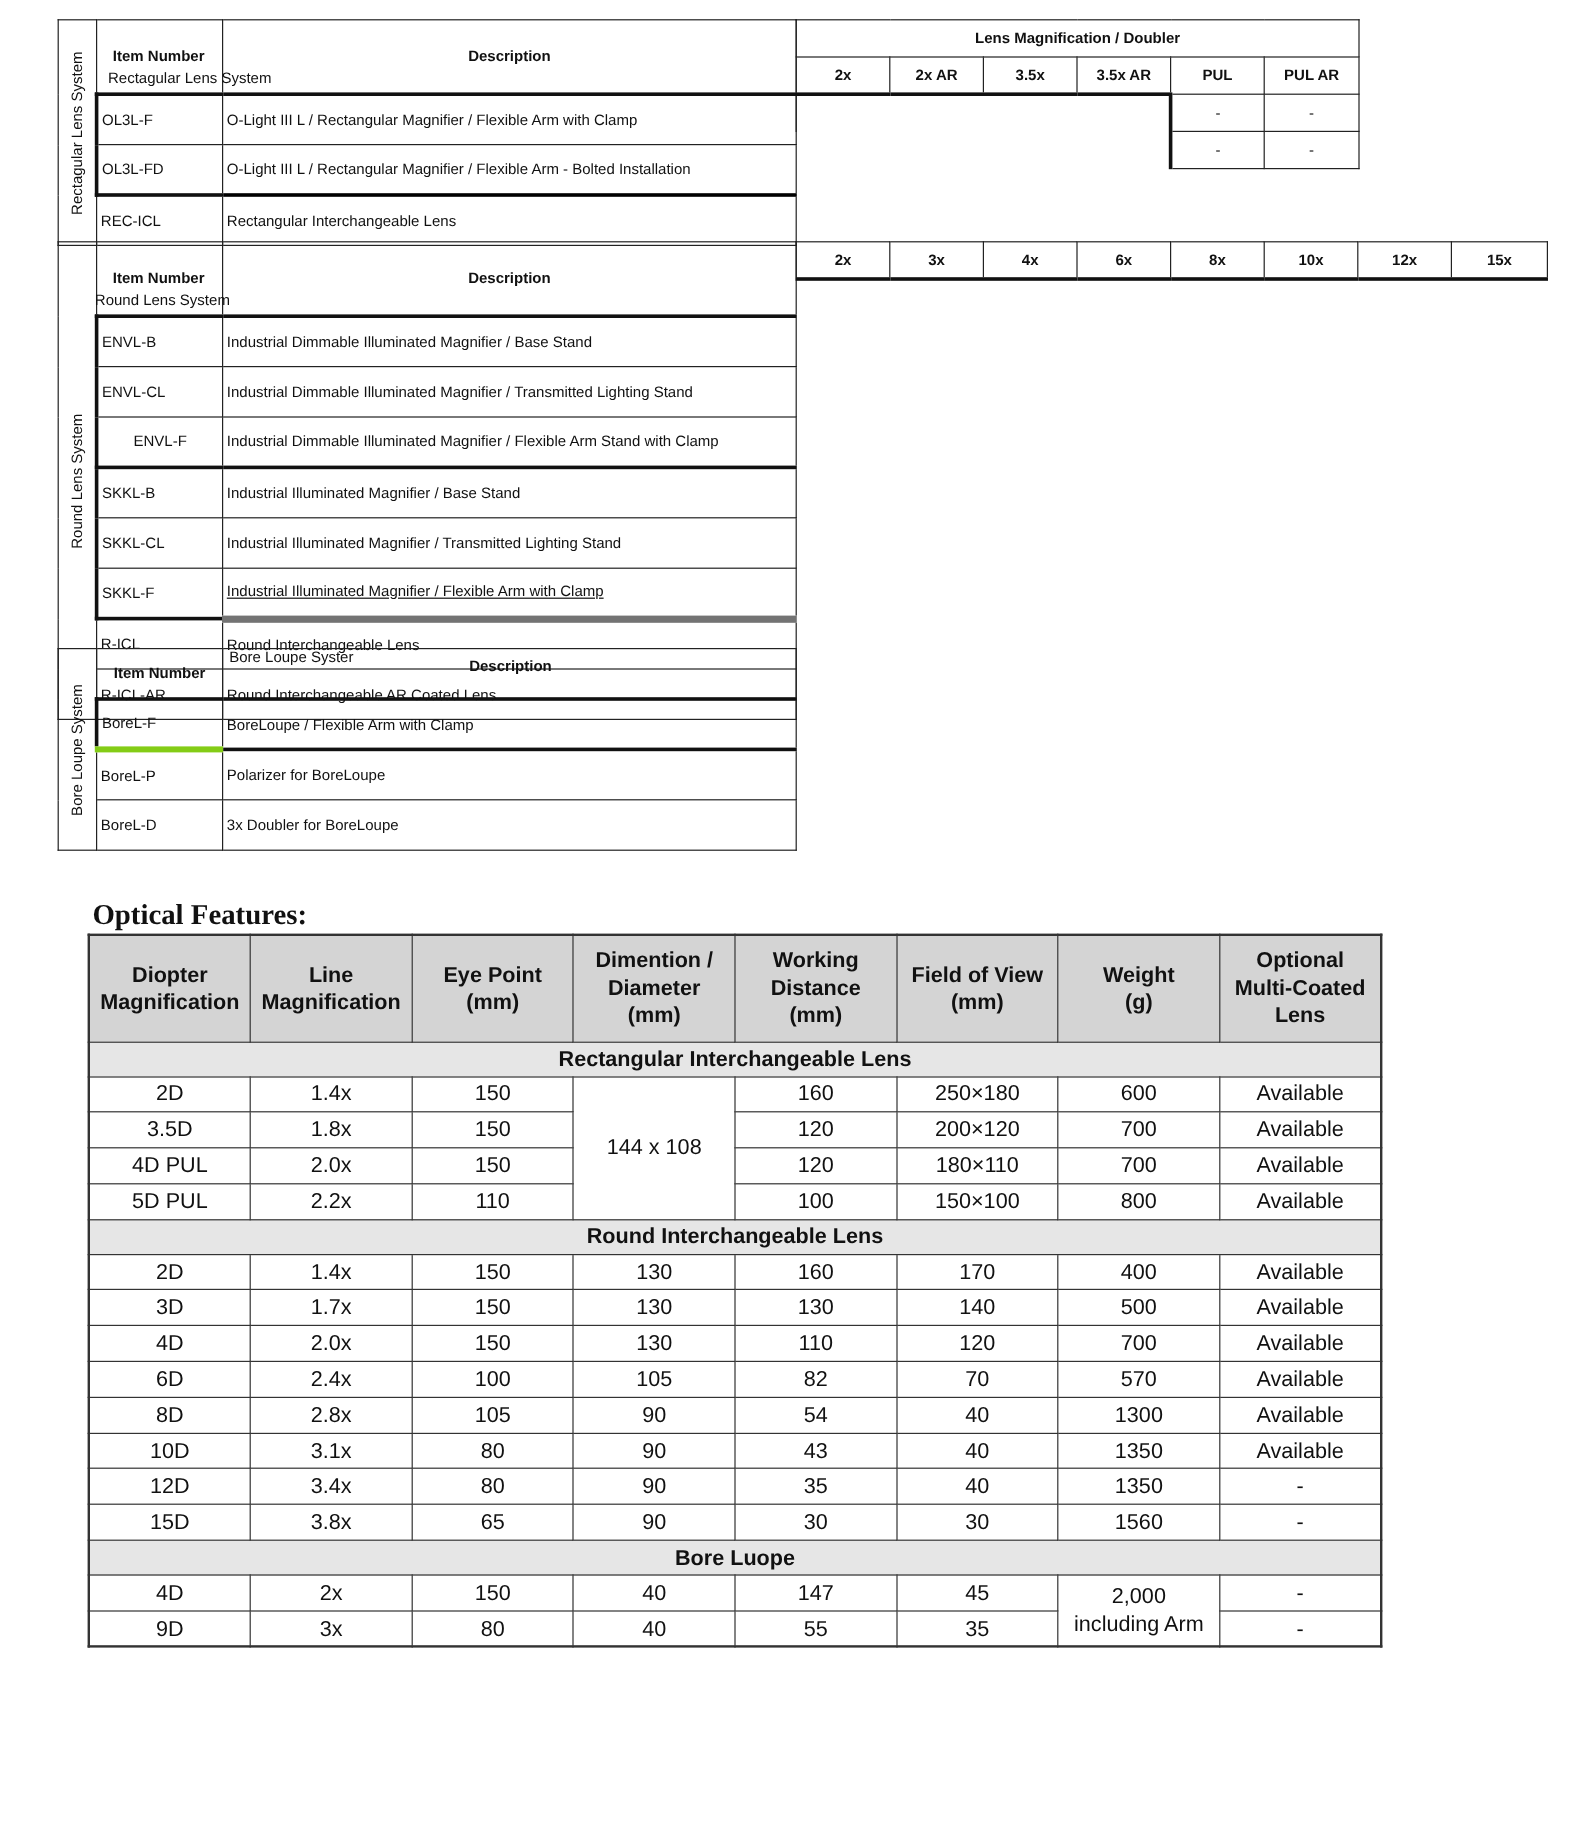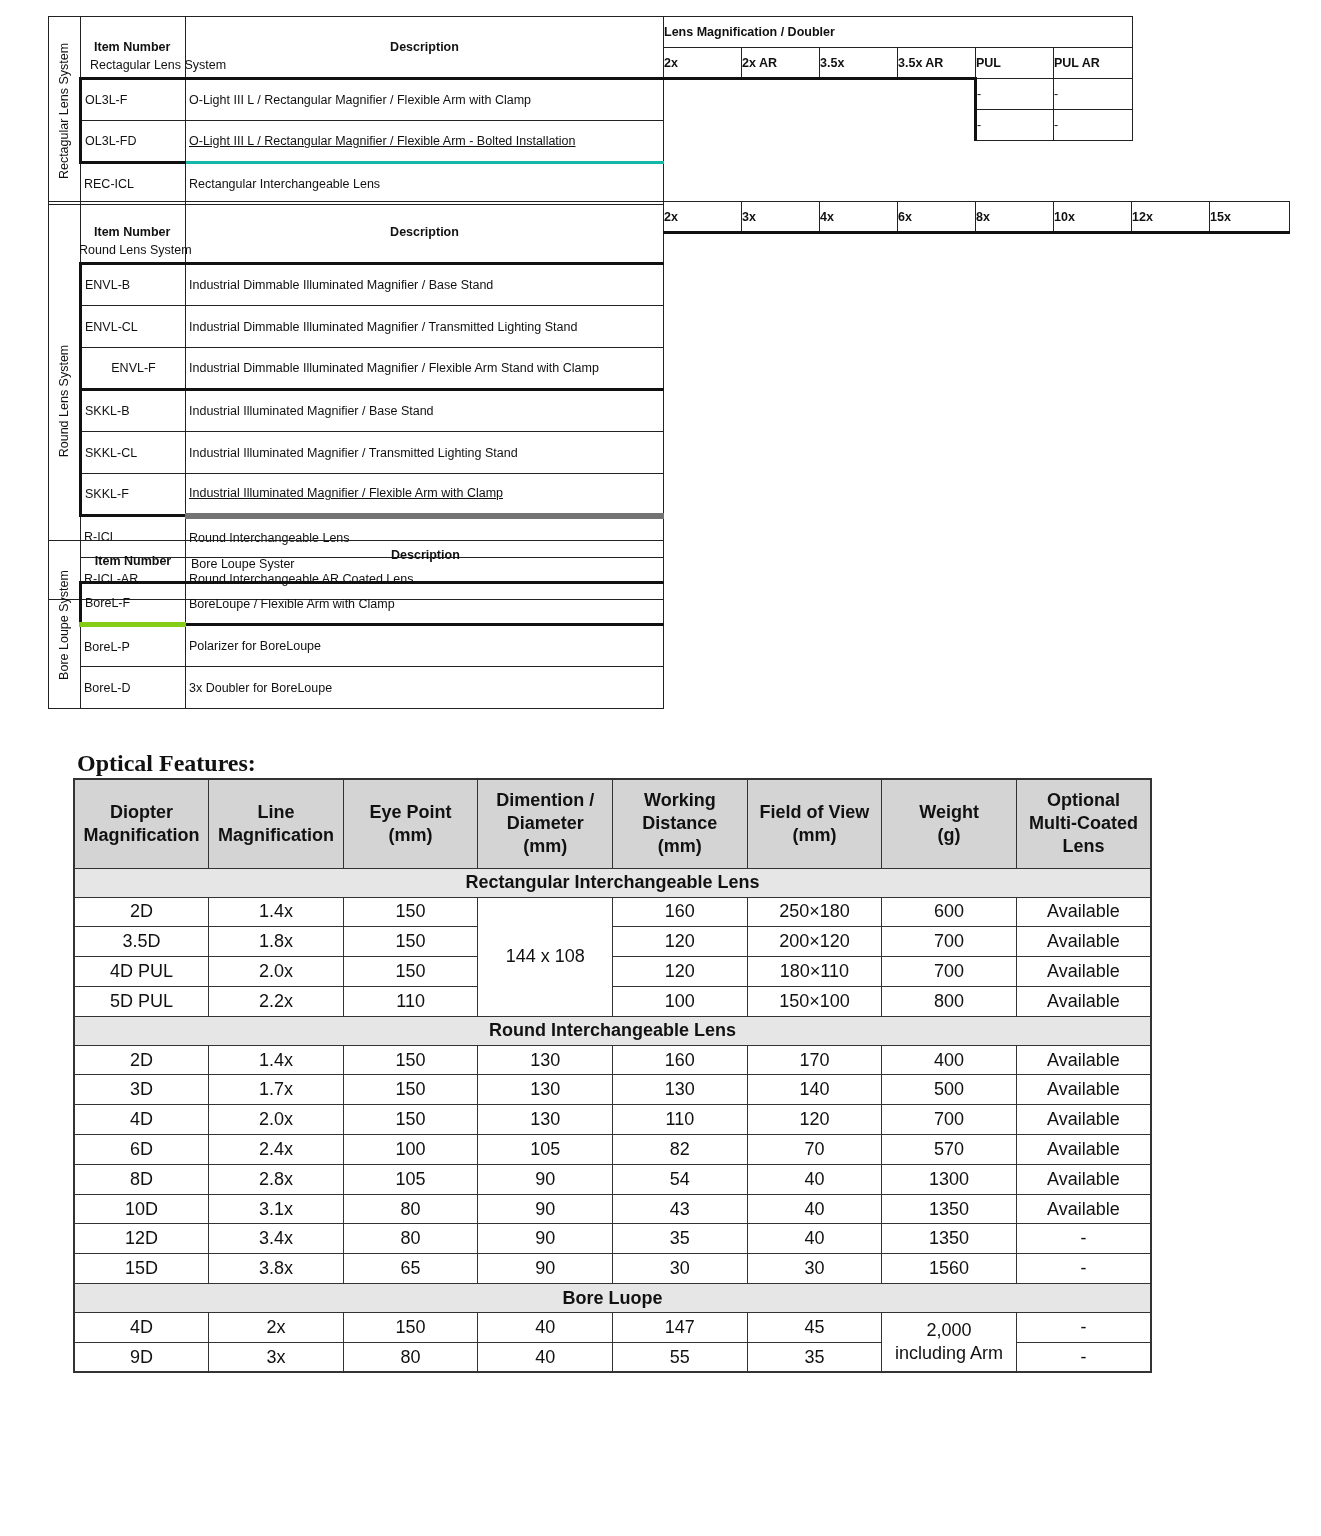--- a/index.html
+++ b/index.html
@@ -13,21 +13,21 @@
   .ptbl .side span { position: absolute; left: 50%; top: 50%; transform: translate(-50%,-50%) rotate(-90deg); white-space: nowrap; font-size: 12.5px; }
   .ptbl .item { width: 105px; }
   .ptbl .desc { width: 478px; }
   .ptbl .hdr { font-weight: bold; text-align: center; }
   .ptbl .hdr-item { position: relative; font-weight: bold; vertical-align: top; padding: 0; }
   .ptbl .hdr-item .lbl { position: absolute; left: 13px; top: 23px; font-weight: bold; }
   .ptbl .hdr-item .sub { position: absolute; left: 9px; top: 41px; font-weight: normal; white-space: nowrap; z-index: 2; }
   .ptbl td.tl { border-left: 3px solid #111; }
 
   .mag { position: absolute; border-collapse: collapse; table-layout: fixed; font-size: 12.5px; }
-  .mag td { border: 1px solid #222; height: 31px; text-align: left; font-weight: bold; padding: 0; }
+  .mag td { border: 1px solid #222; height: 31px; text-align: center; font-weight: bold; padding: 0; }
   .mag td.plain { font-weight: normal; }
   .mag td.blank { border: none; }
   .mag tr.bot td.b3 { border-bottom: 3px solid #111; }
   .mag td.l3 { border-left: 3px solid #111; }
 
   
   .of-title { position: absolute; left: 77px; top: 750px; font-size: 24px; font-weight: bold; font-family: Liberation Serif, serif; }
   .of { position: absolute; left: 73px; top: 778px; border-collapse: collapse; table-layout: fixed; width: 1079px; font-size: 18px; border: 2px solid #333; }
   .of td, .of th { border: 1px solid #333; text-align: center; vertical-align: middle; height: 29.8px; padding: 0; }
   .of th { background: #d4d4d4; font-weight: bold; height: 89px; line-height: 23px; }
@@ -48,21 +48,21 @@
       <span class="sub">Rectagular Lens System</span>
     </td>
     <td class="desc hdr" style="height:62px;">Description</td>
   </tr>
   <tr>
     <td class="tl" style="border-top:3px solid #111;">OL3L-F</td>
     <td style="border-top:3px solid #111;">O-Light III L / Rectangular Magnifier / Flexible Arm with Clamp</td>
   </tr>
   <tr>
     <td class="tl" style="border-bottom:3px solid #111;margin-top:36px;">OL3L-FD</td>
-    <td style="border-bottom:3px solid #14b8a6;text-decoration:underline;">O-Light III L / Rectangular Magnifier / Flexible Arm - Bolted Installation</td>
+    <td style="border-bottom:3px solid #000000;">O-Light III L / Rectangular Magnifier / Flexible Arm - Bolted Installation</td>
   </tr>
   <tr>
     <td>REC-ICL</td>
     <td>Rectangular Interchangeable Lens</td>
   </tr>
 </tbody>
   </table>
 
 <table class="mag" style="left:663px; top:16px; width:469px;">
   <colgroup>
@@ -171,21 +171,21 @@
   </table>
 
 <table class="ptbl" style="left:48px; top:540px; width:616px;">
   <tbody>
       <tr>
     <td class="side" rowspan="4">
           <span>Bore Loupe System</span>
         </td>
     <td class="item hdr">Item Number</td>
     <td class="desc" style="position:relative;">
-      <span style="position:absolute; left:5px; top:16px;">Bore Loupe Syster</span>
+      <span style="position:absolute; left:5px; top:0;">Bore Loupe Syster</span>
       <span style="position:absolute; left:205px; top:7px; font-weight:bold;">Description</span>
     </td>
   </tr>
   <tr>
     <td class="tl" style="border-top:3px solid #111; border-bottom:5px solid #84cc16;">BoreL-F</td>
     <td style="border-top:3px solid #111; border-bottom:3px solid #111;">BoreLoupe / Flexible Arm with Clamp</td>
   </tr>
   <tr>
     <td>BoreL-P</td>
     <td>Polarizer for BoreLoupe</td>

